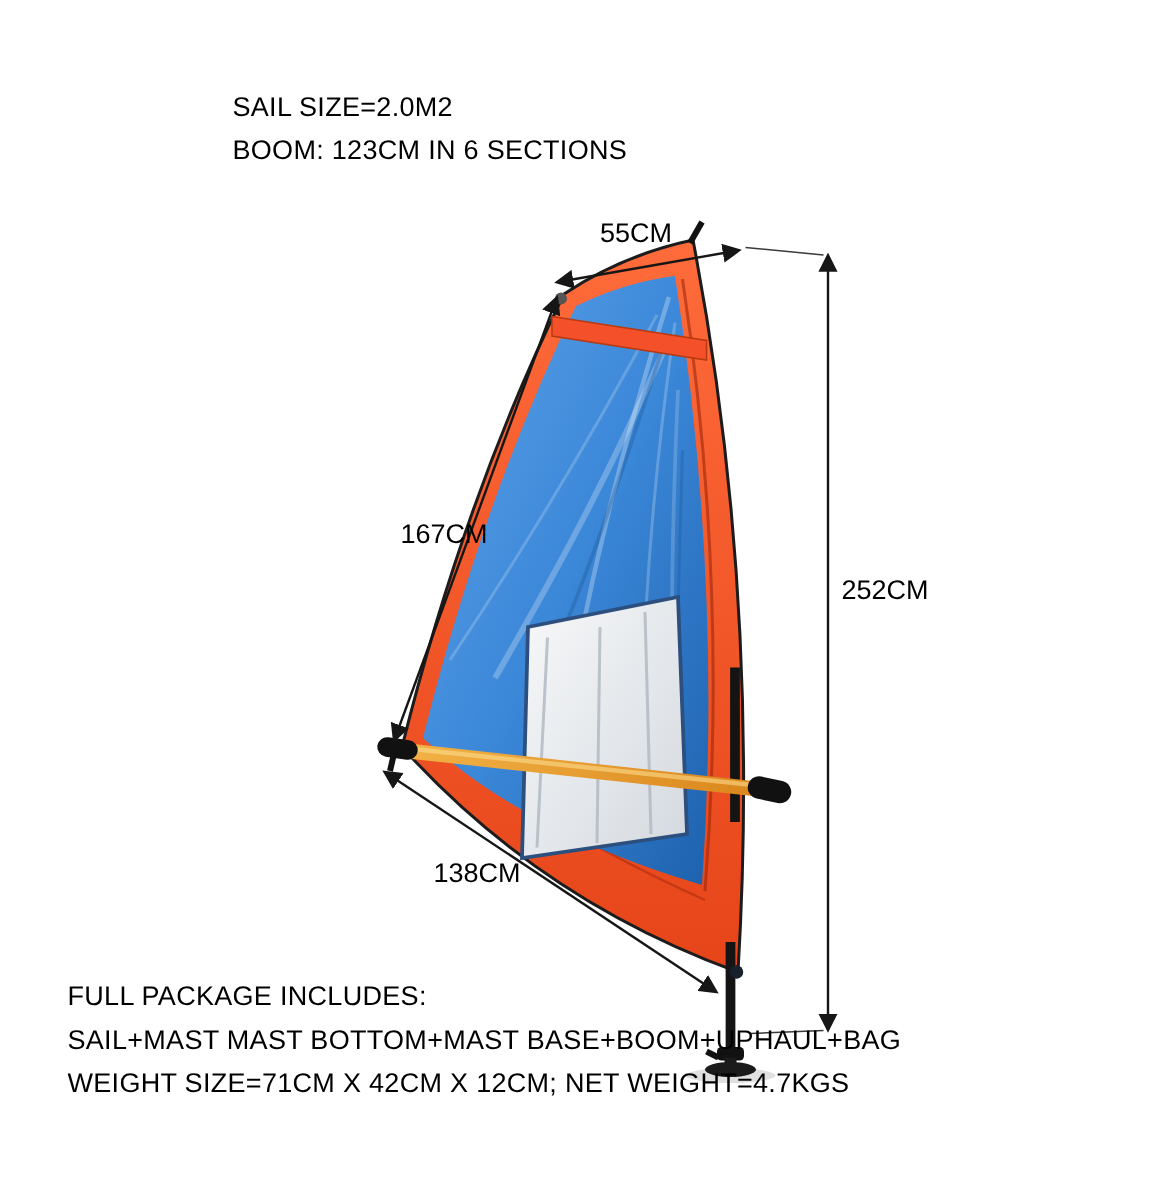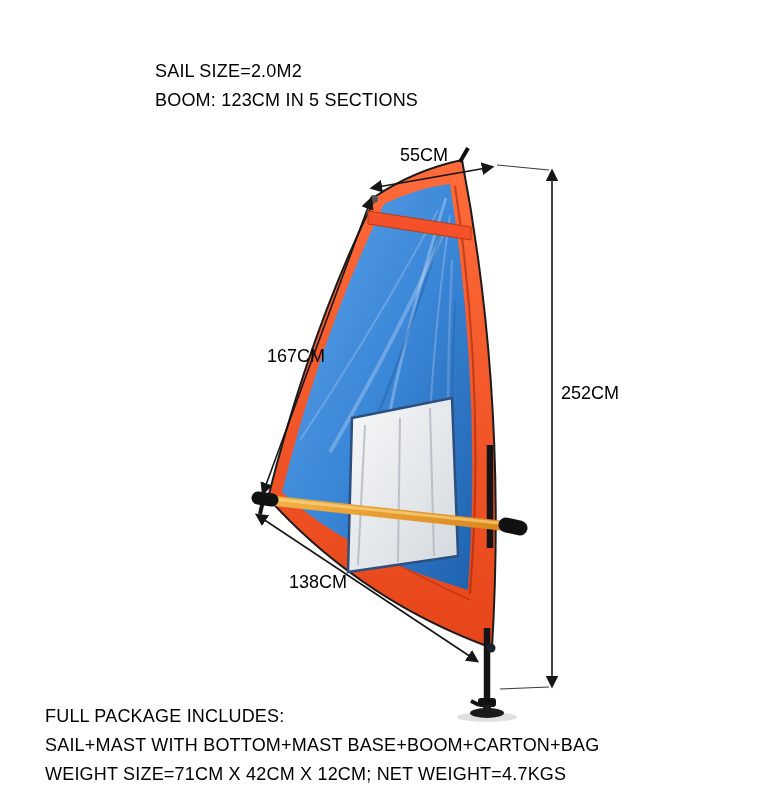--- a/index.html
+++ b/index.html
@@ -3,21 +3,21 @@
 <meta charset="utf-8">
 <style>
   html,body{margin:0;padding:0;background:#fff;}
   .canvas{
     position:relative;width:781px;height:800px;background:#fff;overflow:hidden;
     font-family:"Liberation Sans",sans-serif;color:var(--text,#000);
   }
   .canvas svg{position:absolute;left:0;top:0;}
   .text-block p{margin:0;line-height:29px;font-size:18px;letter-spacing:.2px;white-space:nowrap;}
   .specs{position:absolute;left:155px;top:57px;}
-  .package{position:absolute;left:45px;top:702px;}
+  .package{position:absolute;left:45px;top:650px;}
   .dim-label{font-family:"Liberation Sans",sans-serif;font-size:18px;fill:#000;}
   .dim-line{stroke:#161616;stroke-width:1.6;fill:none;}
   .ext-line{stroke:#3a3a3a;stroke-width:1;fill:none;}
 </style>
 </head>
 <body>
 
 <div class="canvas">
 
   <svg viewBox="0 0 781 800" width="781" height="800">
@@ -102,22 +102,22 @@
     <line class="ext-line" x1="500" y1="689" x2="549" y2="687"></line>
     <line class="dim-line" x1="552" y1="171" x2="552" y2="686" marker-start="url(#arr)" marker-end="url(#arr)"></line>
     <text class="dim-label" x="561" y="399" text-anchor="start">252CM</text>
 
     <line class="dim-line" x1="257" y1="515" x2="477" y2="661" marker-start="url(#arr)" marker-end="url(#arr)"></line>
     <text class="dim-label" x="318" y="588" text-anchor="middle">138CM</text>
   </svg>
 
   <div class="text-block specs">
     <p>SAIL SIZE=2.0M2</p>
-    <p>BOOM: 123CM IN 5 SECTIONS</p>
+    <p>BOOM: 123CM IN 6 SECTIONS</p>
   </div>
 
   <div class="text-block package">
     <p>FULL PACKAGE INCLUDES:</p>
-    <p>SAIL+MAST WITH BOTTOM+MAST BASE+BOOM+CARTON+BAG</p>
+    <p>SAIL+MAST MAST BOTTOM+MAST BASE+BOOM+UPHAUL+BAG</p>
     <p>WEIGHT SIZE=71CM X 42CM X 12CM; NET WEIGHT=4.7KGS</p>
   </div>
 
 </div>
 
 </body></html>

